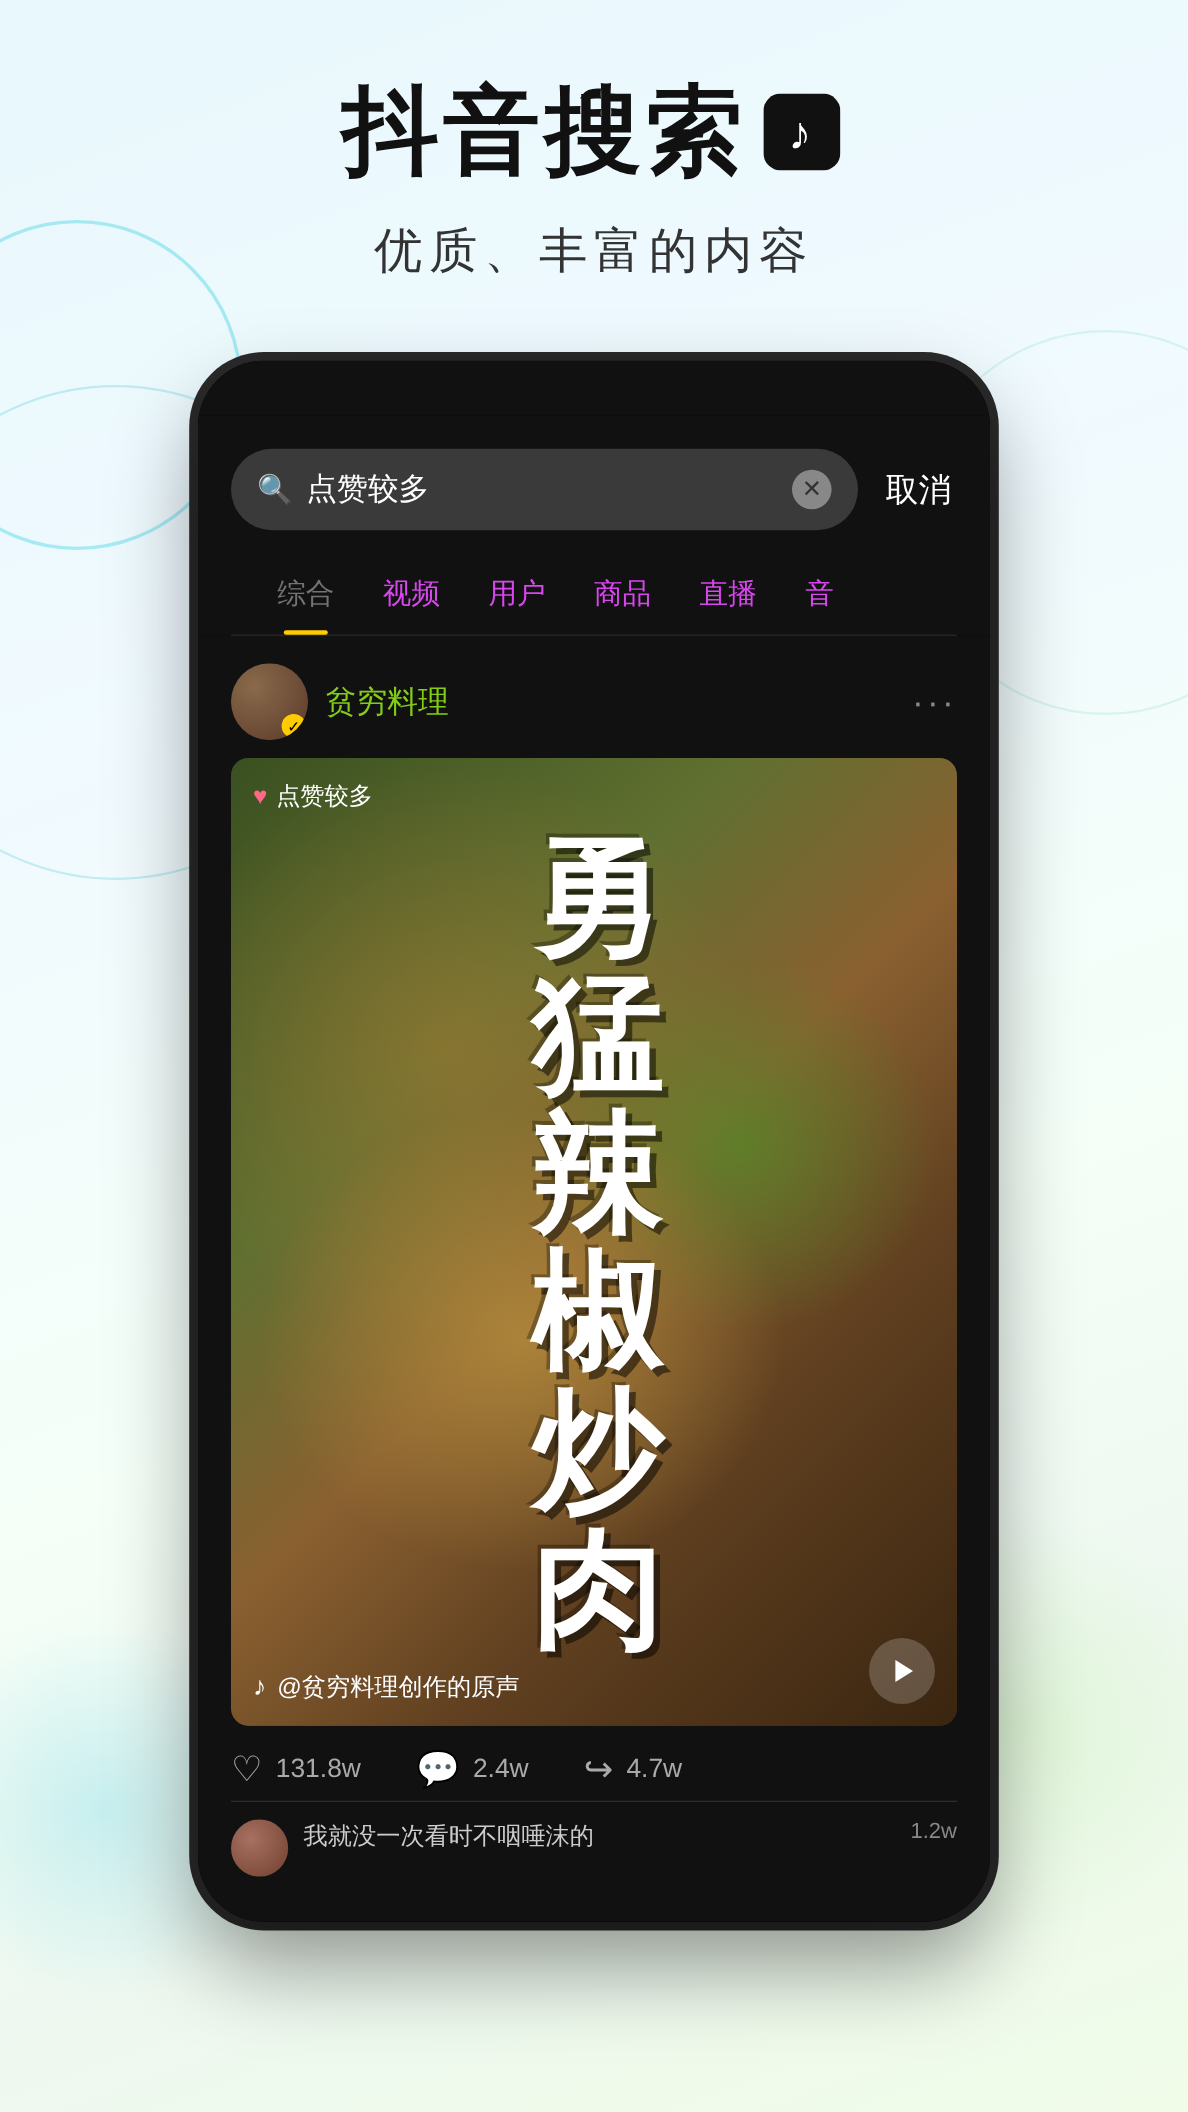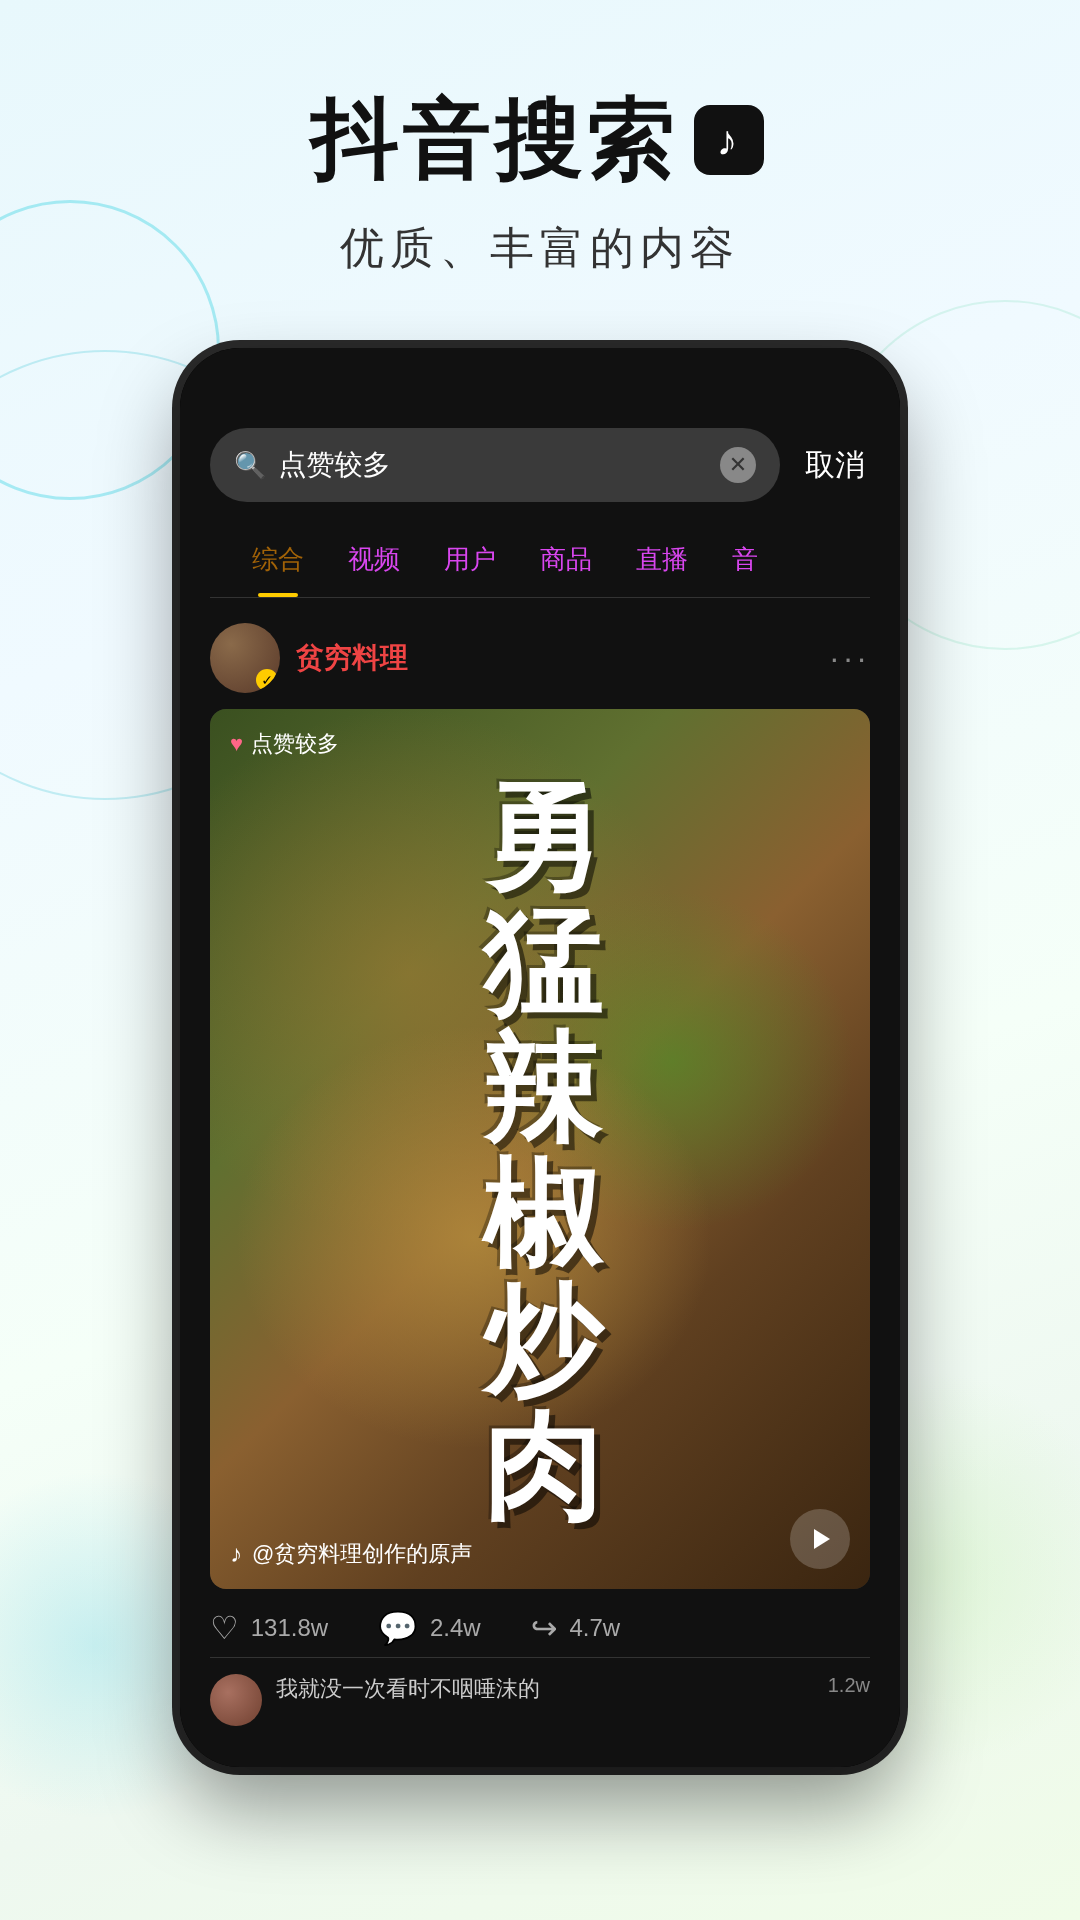--- a/index.html
+++ b/index.html
@@ -61,21 +61,21 @@
       left: -80px;
       width: 350px;
       height: 350px;
       background: radial-gradient(circle, rgba(100, 210, 230, 0.3) 0%, transparent 70%);
       border-radius: 50%;
       pointer-events: none;
     }
 
     .header-section {
       text-align: center;
-      padding-top: 80px;
+      padding-top: 60px;
       padding-bottom: 50px;
       position: relative;
       z-index: 1;
     }
 
     .main-title {
       font-size: 88px;
       font-weight: 900;
       color: #111;
       letter-spacing: 4px;
@@ -195,21 +195,21 @@
     .tab-item {
       padding: 20px 22px;
       color: #d946ef;
       font-size: 26px;
       cursor: pointer;
       position: relative;
       white-space: nowrap;
     }
 
     .tab-item.active {
-      color: #a16207;
+      color: #737373;
     }
 
     .tab-item.active::after {
       content: '';
       position: absolute;
       bottom: 0;
       left: 50%;
       transform: translateX(-50%);
       width: 40px;
       height: 4px;
@@ -262,23 +262,23 @@
       background: #ffcc00;
       border-radius: 50%;
       display: flex;
       align-items: center;
       justify-content: center;
       font-size: 14px;
       color: #000;
     }
 
     .author-name {
-      color: #ef4444;
+      color: #84cc16;
       font-size: 28px;
-      font-weight: 700;
+      font-weight: 400;
     }
 
     .more-btn {
       color: #888;
       font-size: 32px;
       letter-spacing: 3px;
       cursor: pointer;
     }
 
     

